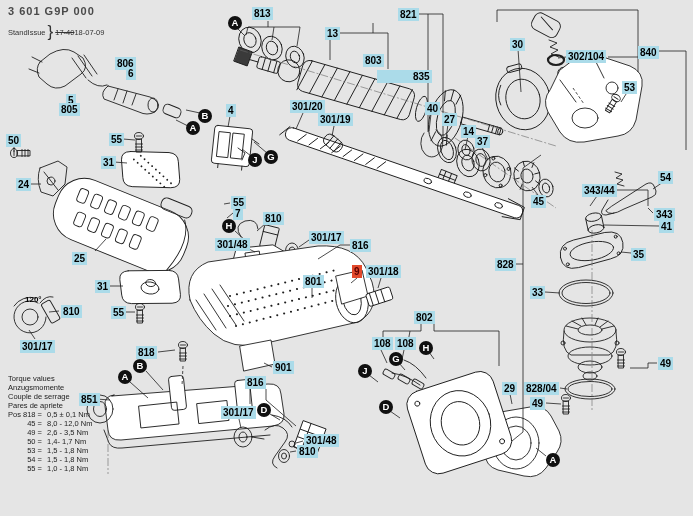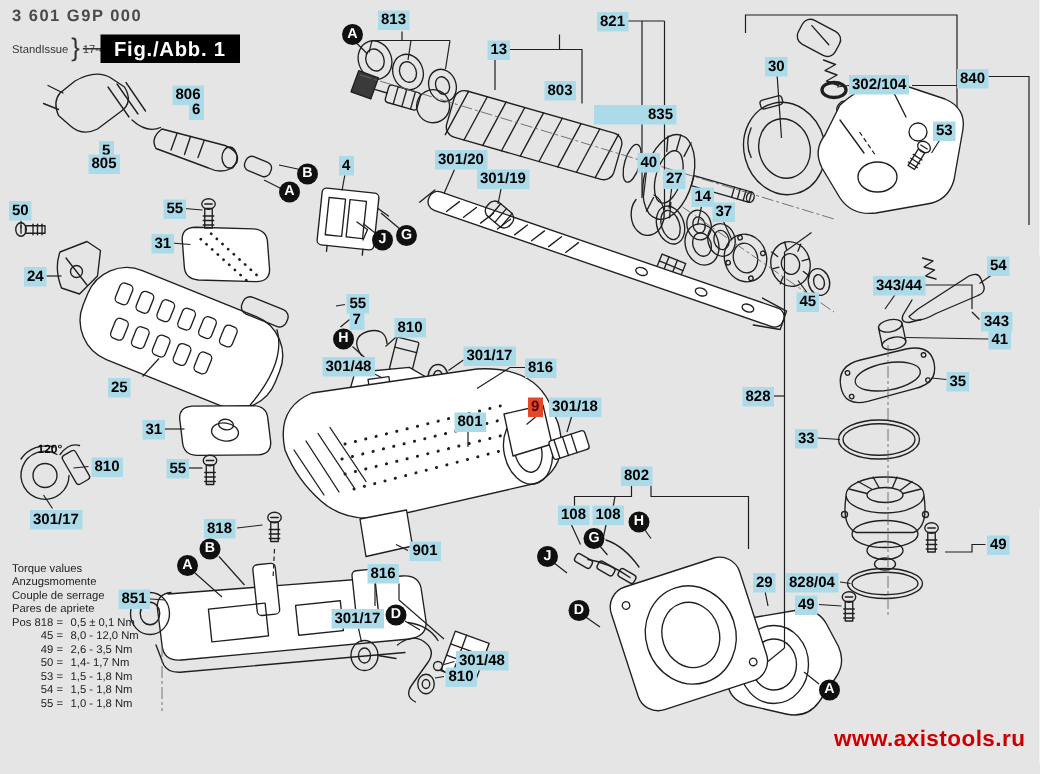--- a/index.html
+++ b/index.html
@@ -525,28 +525,27 @@
     <div class="si-col">
       <span>Stand</span>
       <span>Issue</span>
     </div>
     <div class="si-brace">}</div>
     <div class="si-col">
       <span class="strike">17-40</span>
       <span>18-07-09</span>
     </div>
   </div>
-  <div class="figbox">Fig./Abb. 1</div>
 
   <div id="labels">
       <div class="plabel" style="left: 252px; top: 7px;">813</div>
       <div class="plabel" style="left: 289px; top: 27px; margin-left: 36px;">13</div>
       <div class="plabel" style="left: 363px; top: 10px; margin-top: 44px;">803</div>
       <div class="plabel" style="left: 398px; top: 8px;">821</div>
-      <div class="plabel" style="left: 396px; top: 70px; padding-left: 36px;">835</div>
+      <div class="plabel" style="left: 377px; top: 70px; padding-left: 36px;">835</div>
       <div class="plabel" style="left: 115px; top: 57px;">806</div>
       <div class="plabel" style="left: 126px; top: 67px;">6</div>
       <div class="plabel" style="left: 66px; top: 94px;">5</div>
       <div class="plabel" style="left: 59px; top: 103px;">805</div>
       <div class="plabel" style="left: 510px; top: 38px;">30</div>
       <div class="plabel" style="left: 566px; top: 50px;">302/104</div>
       <div class="plabel" style="left: 638px; top: 46px;">840</div>
       <div class="plabel" style="left: 622px; top: 81px;">53</div>
       <div class="plabel" style="left: 226px; top: 104px;">4</div>
       <div class="plabel" style="left: 290px; top: 100px;">301/20</div>
@@ -647,14 +646,13 @@
           <span class="tr">1,5 - 1,8 Nm</span>
         </div>
         <div class="trow">
           <span class="tl">55 =</span>
           <span class="tr">1,0 - 1,8 Nm</span>
         </div>
       </div>
   </div>
 
 
-  <div class="watermark">www.axistools.ru</div>
 </div>
 
 </body></html>

